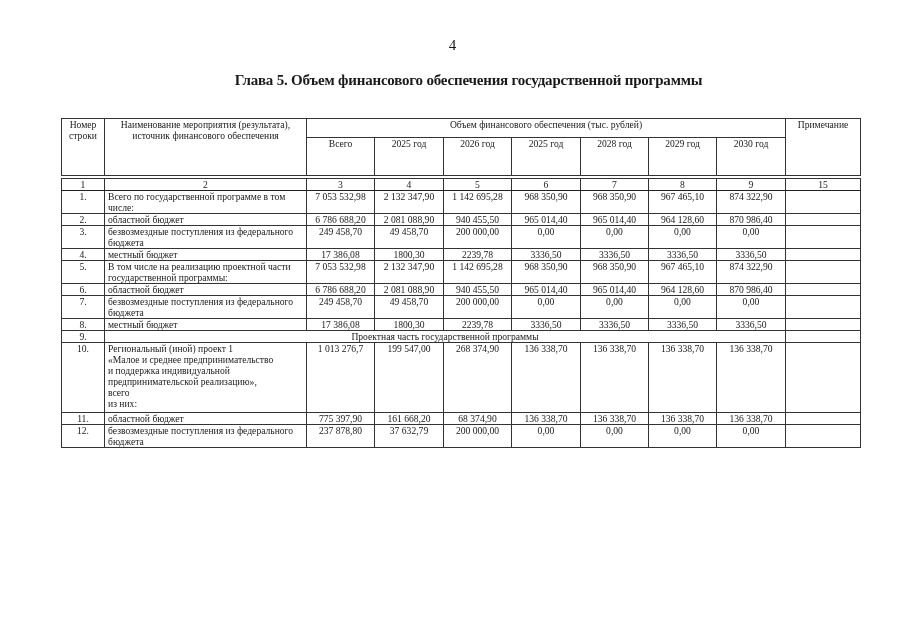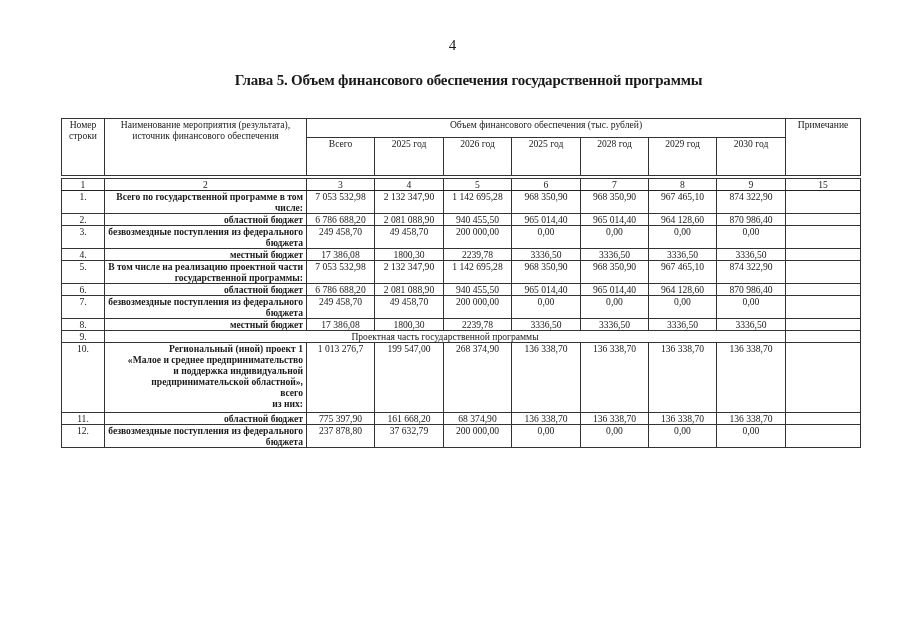--- a/index.html
+++ b/index.html
@@ -6,21 +6,21 @@
   body { width: 905px; height: 640px; position: relative; overflow: hidden;
          font-family: "DejaVu Serif", "Liberation Serif", serif; color: #1a1a1a; }
   .page-num { position: absolute; left: 0; width: 905px; top: 37px; text-align: center;
               font-size: 15px; font-family: "Liberation Serif", serif; }
   .title { position: absolute; left: 16px; width: 905px; top: 72px; text-align: center;
            font-size: 15px; font-weight: bold; font-family: "Liberation Serif", serif; letter-spacing: -0.2px; }
   table.fin { position: absolute; left: 61px; top: 118px; border-collapse: collapse;
               table-layout: fixed; font-family: "Liberation Serif", serif; font-size: 9.6px; line-height: 11px; }
   table.fin td { border: 1px solid #333; padding: 0 3px; vertical-align: top; overflow: hidden; }
   td.c { text-align: center; }
-  td.l { text-align: right; font-weight: bold; }
+  td.l { text-align: left; }
   td.hdr { padding-top: 2px; }
   tr.nums td { border-bottom: 1px solid #222; }
   tr.gap td { height: 2px; padding: 0; border-left: none; border-right: none; }
 </style>
 </head>
 <body>
 
 <div class="page-num">4</div>
 <div class="title">Глава 5. Объем финансового обеспечения государственной программы</div>
 
@@ -168,21 +168,21 @@
         <td class="c">9.</td>
         <td class="c" colspan="8">Проектная часть государственной программы</td>
         <td class="c"></td>
       </tr>
       <tr style="height: 70px;">
         <td class="c">10.</td>
         <td class="l">
           <div>Региональный (иной) проект 1</div>
           <div>«Малое и среднее предпринимательство</div>
           <div>и поддержка индивидуальной</div>
-          <div>предпринимательской областной»,</div>
+          <div>предпринимательской реализацию»,</div>
           <div>всего</div>
           <div>из них:</div>
         </td>
         <td class="c">1 013 276,7</td>
         <td class="c">199 547,00</td>
         <td class="c">268 374,90</td>
         <td class="c">136 338,70</td>
         <td class="c">136 338,70</td>
         <td class="c">136 338,70</td>
         <td class="c">136 338,70</td>

